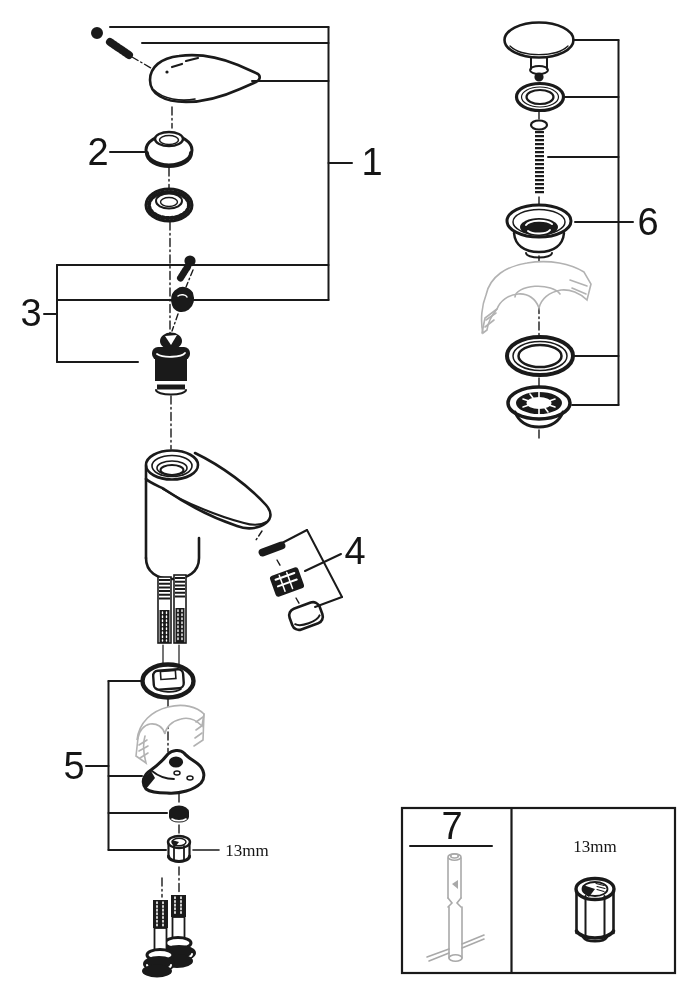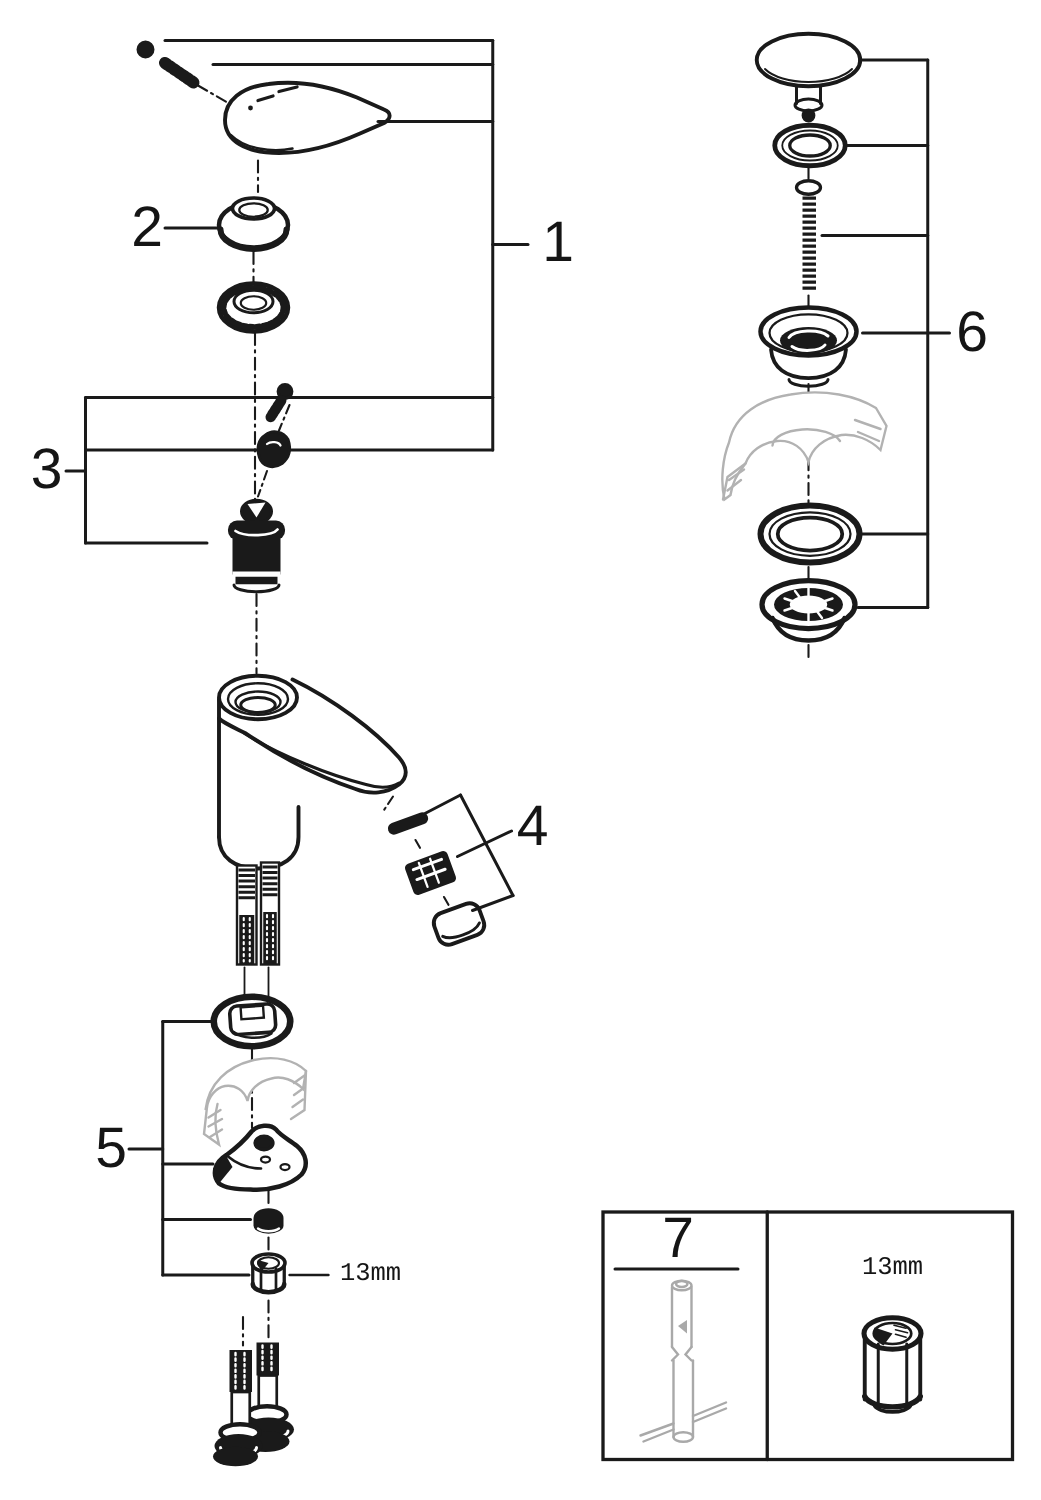--- a/index.html
+++ b/index.html
@@ -2,21 +2,21 @@
 <html><head>
 <meta charset="utf-8">
 <style>
   html,body{margin:0;padding:0;background:#fff;}
   .stage{position:relative;width:694px;height:1000px;background:#fff;overflow:hidden;
          font-family:"Liberation Sans", sans-serif;}
   .stage svg{position:absolute;left:0;top:0;}
   .callout{position:absolute;transform:translate(-50%,-50%);font-size:38px;line-height:1;
            color:#151515;font-family:"Liberation Sans", sans-serif;}
   .size-label{position:absolute;transform:translate(-50%,-50%);font-size:17px;line-height:1;
-           color:#151515;font-family:Liberation Mono, monospace;text-align:right;}
+           color:#151515;font-family:Liberation Serif, serif;text-align:right;}
 </style>
 </head>
 <body>
 
 <div class="stage">
 
 <svg width="694" height="1000" viewBox="0 0 694 1000">
   <g fill="none" stroke="#1a1a1a" stroke-width="2" stroke-linecap="round">
 
     <g>

